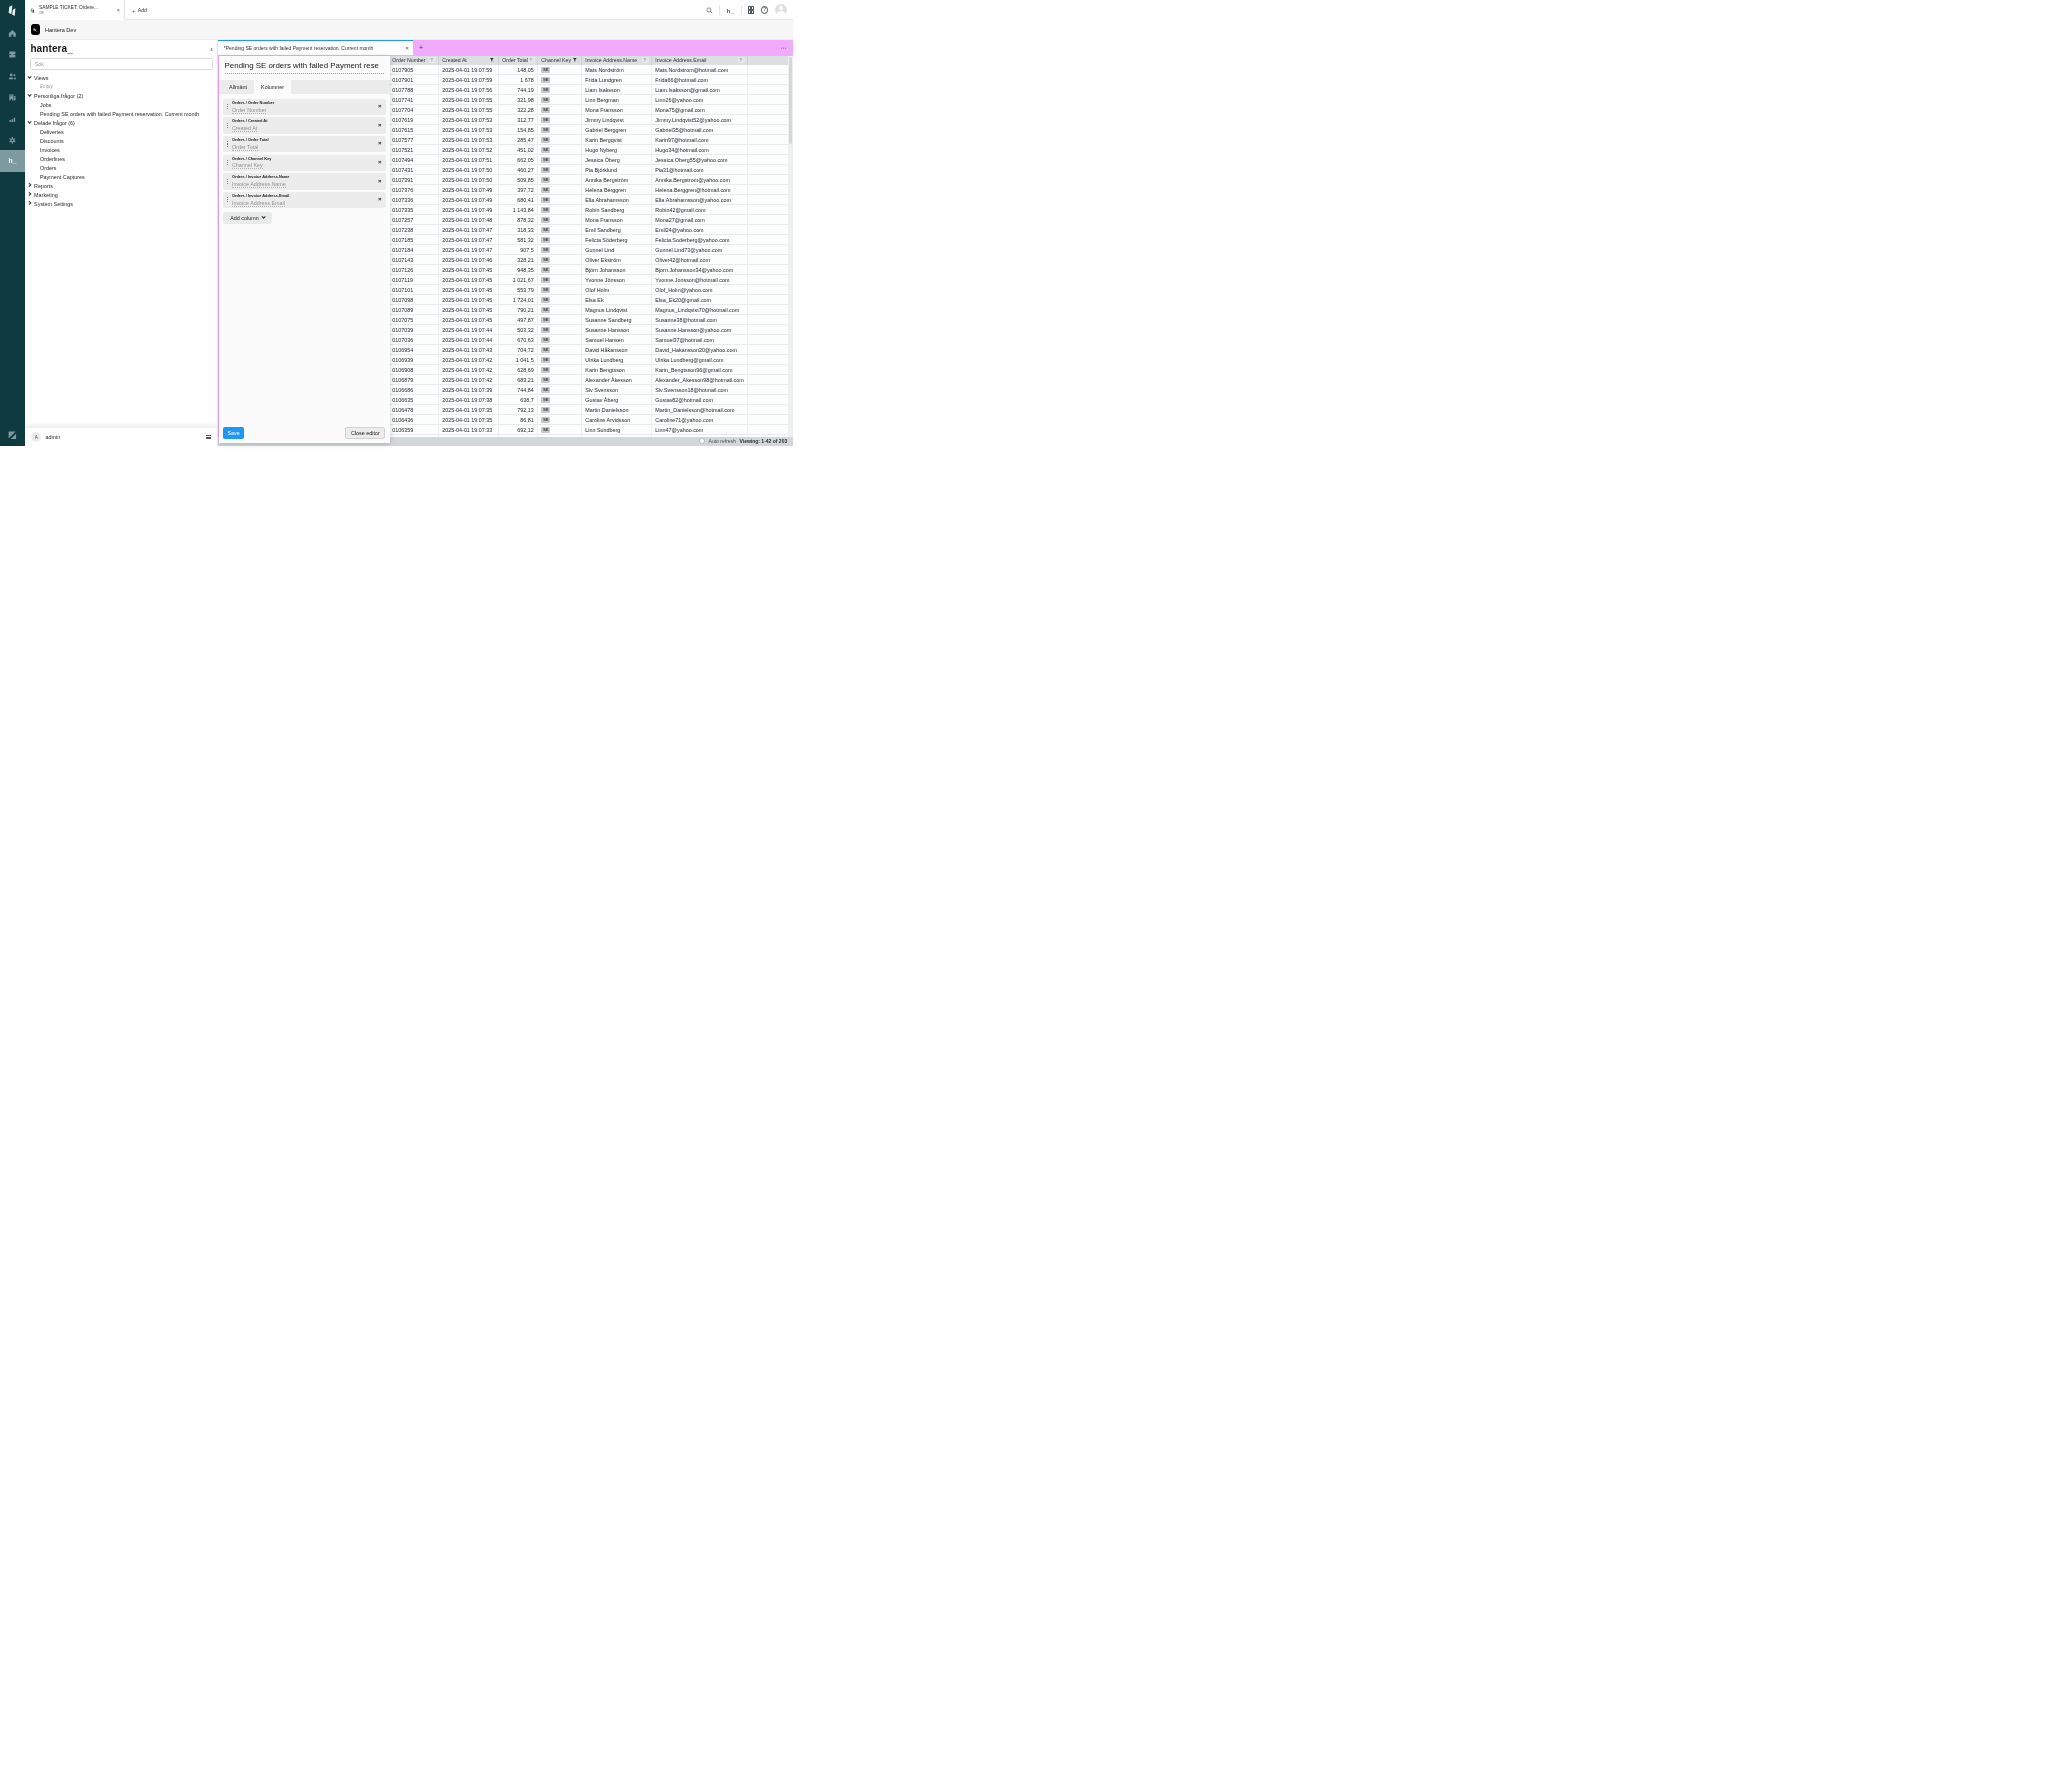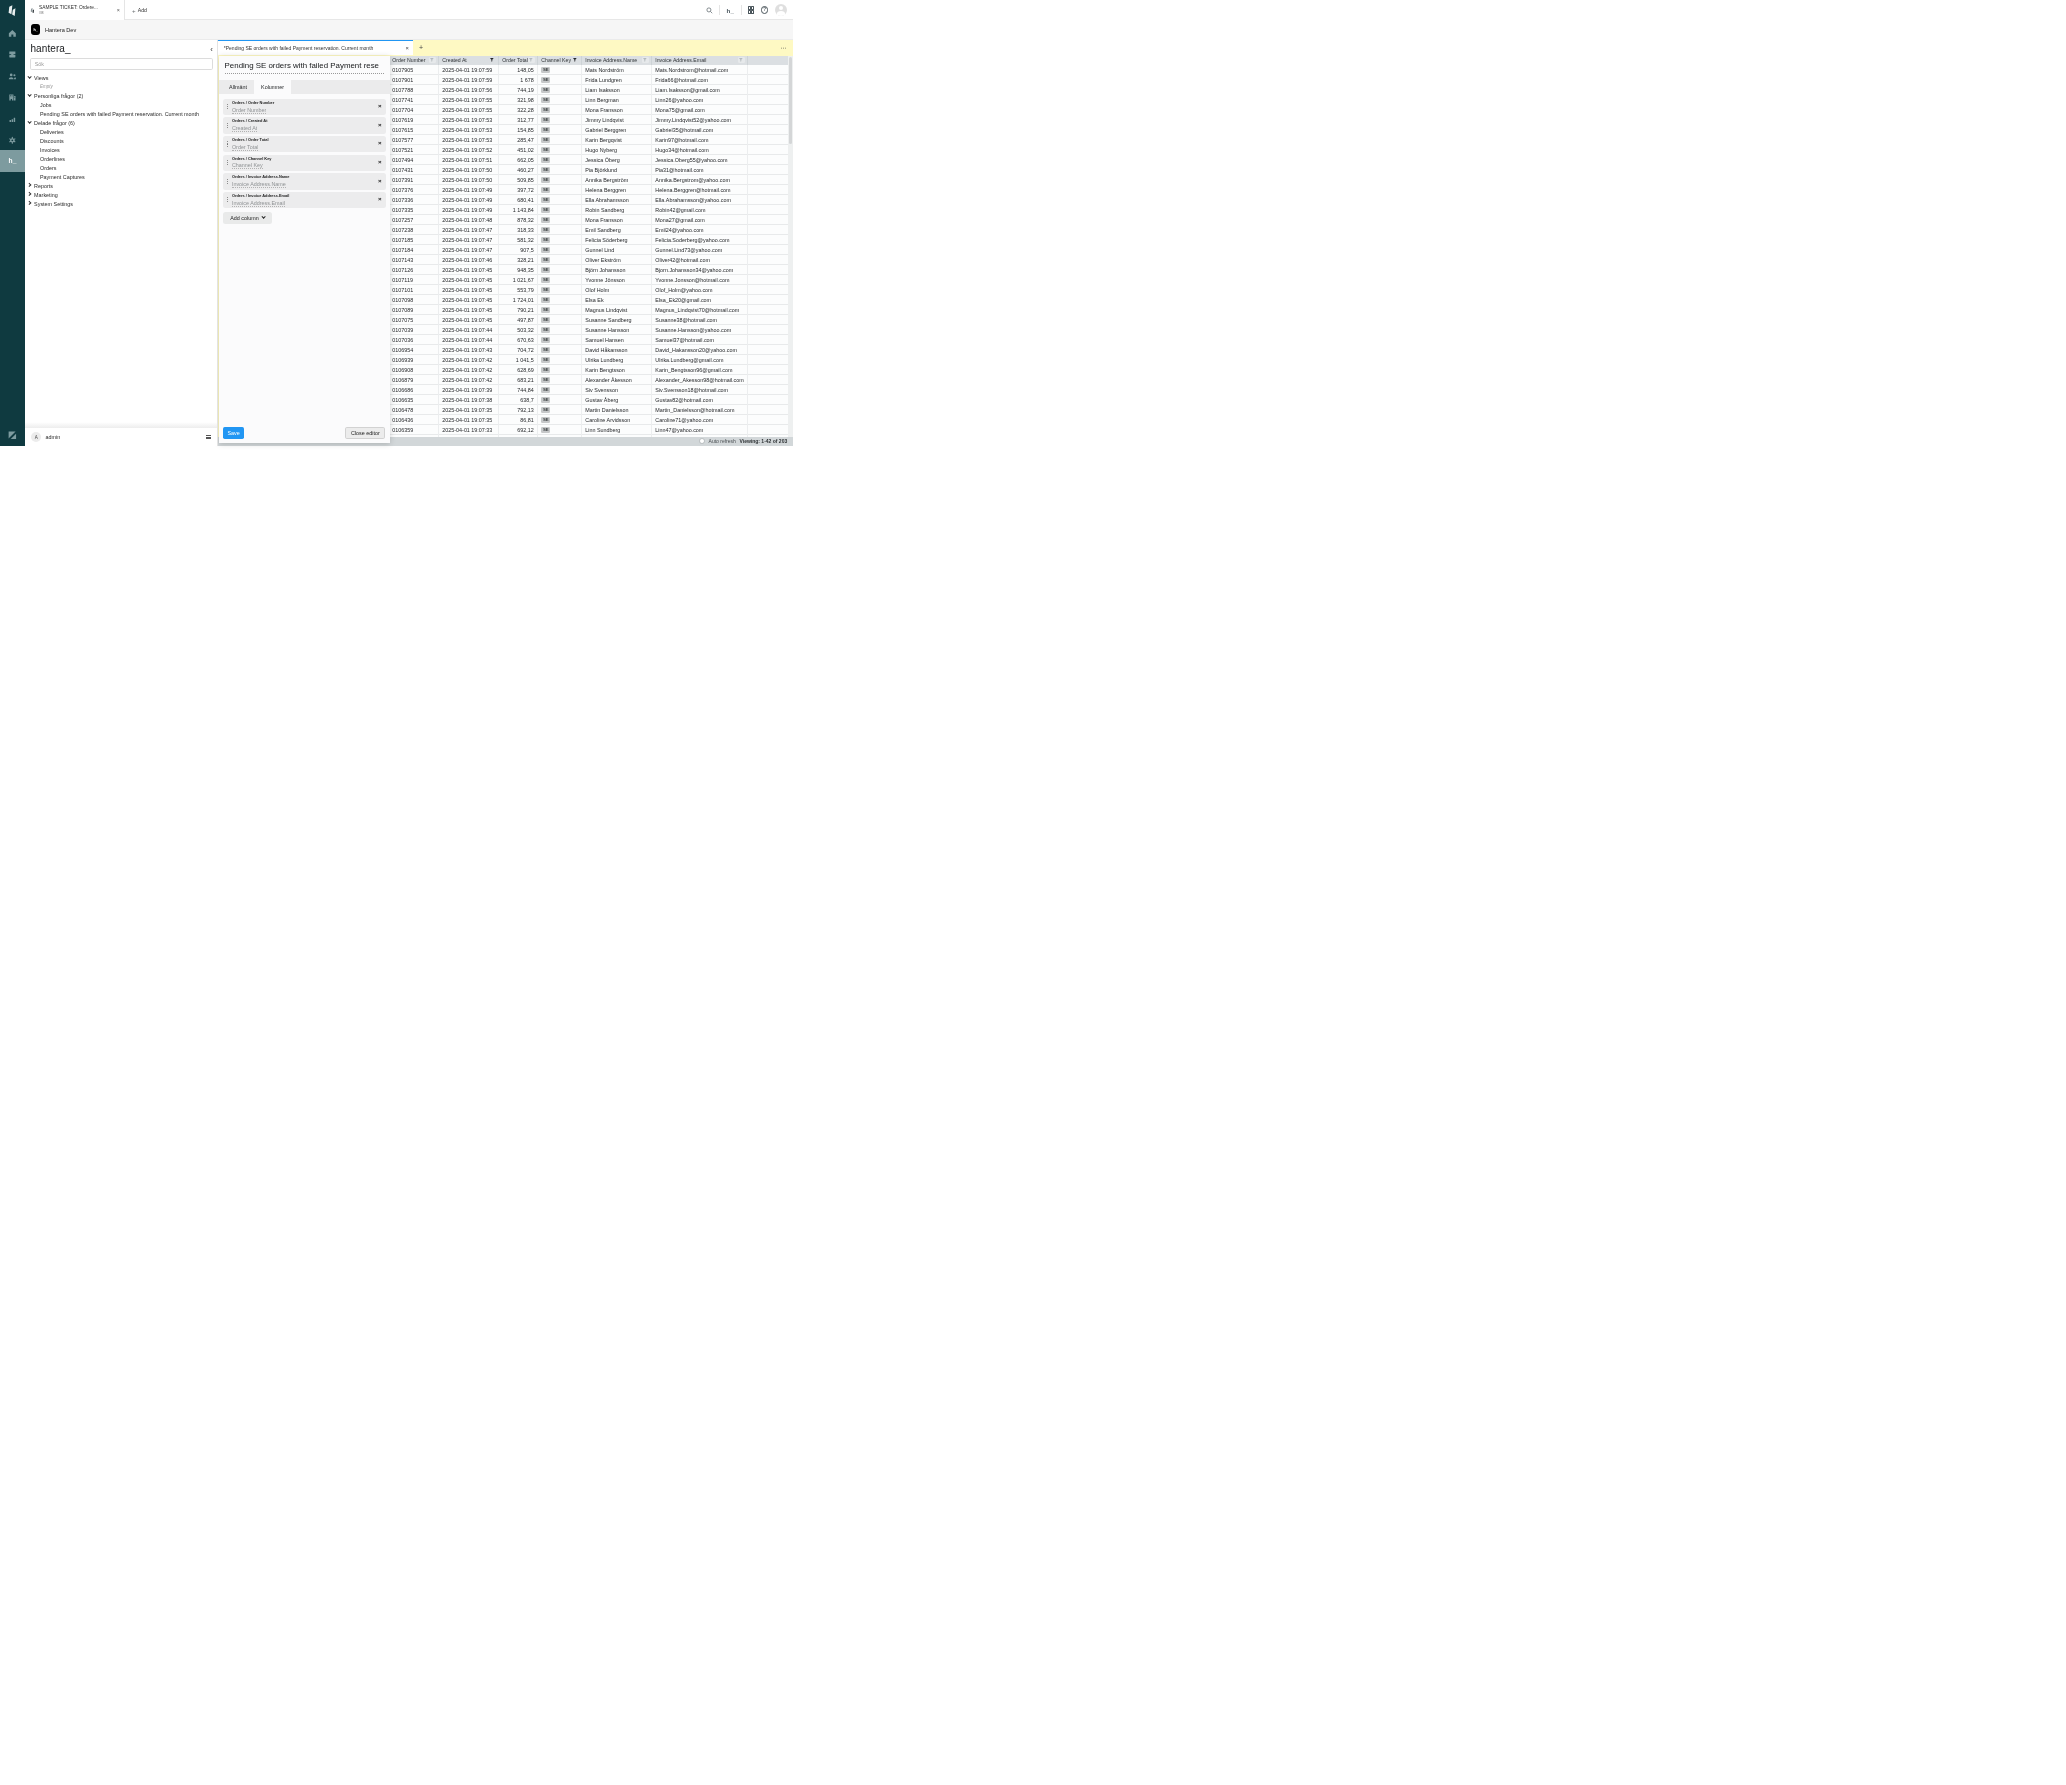--- a/index.html
+++ b/index.html
@@ -40,21 +40,21 @@
   .avatar-top .bust { position:absolute; left:2.1px; top:7.4px; width:8.3px; height:5.8px; border-radius:50% 50% 0 0; background:#fff; }
 
   
   .app-bar { position:absolute; left:25px; top:20px; right:0; height:20px; background:#f6f6f6; border-bottom:0.4px solid #ebebeb; display:flex; align-items:center; z-index:24; }
   .app-logo { width:8.7px; height:10.7px; background:#000; border-radius:2.9px; color:#fff; font-size:3.7px; font-weight:700;
               display:flex; align-items:center; justify-content:center; margin-left:6.2px; }
   .app-title { font-size:5.6px; color:#222; margin-left:5px; }
 
   
   .sidebar { position:absolute; left:25px; top:40px; width:193px; bottom:0; background:#fff; border-right:0.4px solid #e3e3e3; z-index:20; }
-  .sb-logo { position:absolute; left:5.4px; top:2.5px; font-size:10px; font-weight:400; color:#16181a; letter-spacing:0.1px; }
+  .sb-logo { position:absolute; left:5.4px; top:2.5px; font-size:10px; font-weight:700; color:#16181a; letter-spacing:0.1px; }
   .sb-collapse { position:absolute; right:4.1px; top:5.4px; font-size:7.9px; color:#333; cursor:pointer; }
   .sb-search { position:absolute; left:5px; top:18px; width:183px; height:11.6px; border:0.4px solid #dcdcdc; border-radius:1.7px;
                font-size:5.4px; padding:0 3.7px; color:#333; background:#fff; font-family:"Liberation Sans",sans-serif; }
   .sb-search::placeholder { color:#9a9a9a; }
   .sb-tree { position:absolute; left:0; top:33px; right:0; bottom:19px; overflow:hidden; }
   .tree-item { height:9px; display:flex; align-items:center; font-size:5.4px; color:#2b2b2b; white-space:nowrap; cursor:pointer; }
   .tree-item.lvl0 { padding-left:3.3px; }
   .tree-item.lvl1 { padding-left:15px; }
   .tree-item.empty { font-style:italic; font-size:4.5px; color:#9a9a9a; }
   .chev { width:2.5px; height:2.5px; border-left:0.7px solid #333; border-bottom:0.7px solid #333; margin-right:3.3px; flex:none; }
@@ -63,21 +63,21 @@
   .sb-footer { position:absolute; left:0; bottom:0; right:0; height:18px; background:#fff; display:flex; align-items:center; padding:0 5.8px; }
   .sb-footer::before { content:""; position:absolute; left:0; top:-5.8px; right:0; height:5.8px;
                        background:linear-gradient(to bottom, rgba(0,0,0,0), rgba(0,0,0,0.07)); }
   .sb-avatar { width:10.7px; height:10.7px; border-radius:50%; background:#ececec; color:#444; font-size:4.5px;
                display:flex; align-items:center; justify-content:center; }
   .sb-user { font-size:5.4px; color:#2b2b2b; margin-left:4.1px; flex:1; }
   .sb-menu { display:flex; flex-direction:column; gap:1px; cursor:pointer; }
   .sb-menu span { width:5px; height:0.9px; background:#555; }
 
   
-  .main { position:absolute; left:218px; top:40px; right:0; bottom:0; background:#fef9c3;text-decoration:underline; }
+  .main { position:absolute; left:218px; top:40px; right:0; bottom:0; background:#f0abfc;text-decoration:underline; }
   .tabbar { position:absolute; left:0; top:0; right:0; height:15px; }
   .wtab { position:absolute; left:0; top:0; width:195px; height:15px; background:#fff; border-top:1.2px solid #2196f3;
           display:flex; align-items:center; padding:0 4.1px 0 5.8px; }
   .wtab-title { flex:1; font-size:5px; color:#333; white-space:nowrap; overflow:hidden; }
   .wtab-close { font-size:5.8px; color:#444; margin-left:3.3px; cursor:pointer; }
   .wtab-plus { position:absolute; left:201px; top:0; height:15px; display:flex; align-items:center; font-size:7px; color:#444; cursor:pointer; }
   .wtab-more { position:absolute; right:5.8px; top:0; height:15px; display:flex; align-items:center; font-size:6.2px; color:#333; letter-spacing:0.4px; cursor:pointer; }
 
   
   .thead { position:absolute; left:171px; top:15.7px; right:5px; height:9px; background:#dbdfe2; display:flex; }

